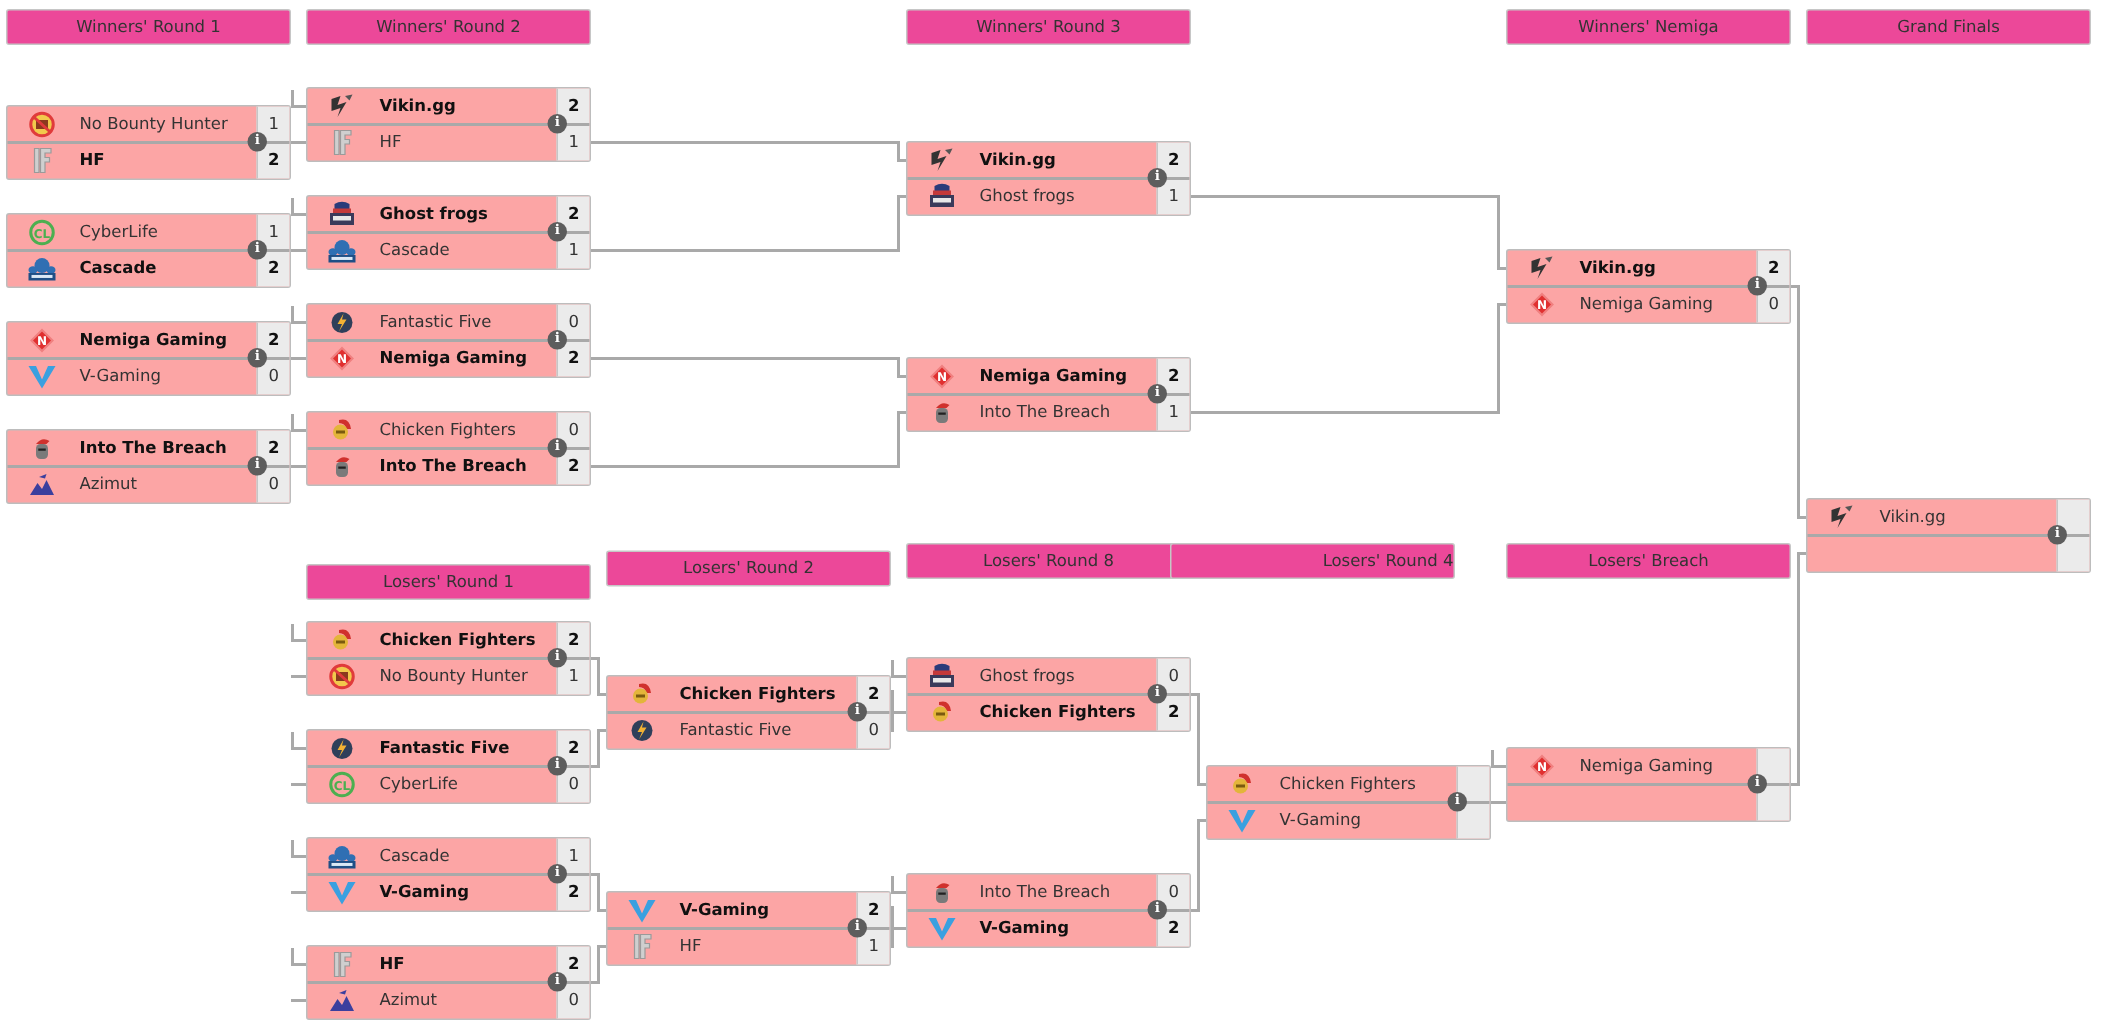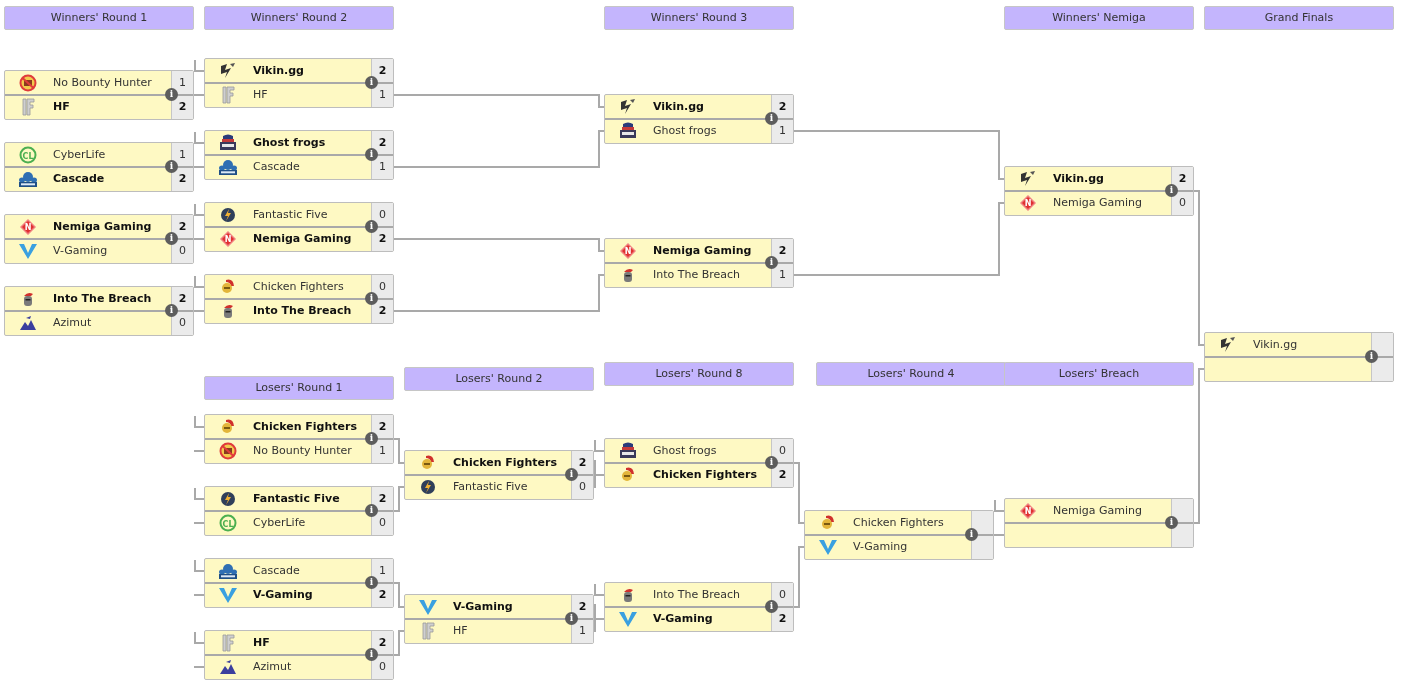--- a/index.html
+++ b/index.html
@@ -1,21 +1,21 @@
 <!DOCTYPE html>
 <html><head>
 <meta charset="utf-8">
 <style>
   html, body { margin: 0; padding: 0; background: #ffffff; }
   body { width: 1406px; height: 689px; position: relative; overflow: hidden;
          font-family: "DejaVu Sans", sans-serif; font-size: 11px; color: #222; }
-  .hdr { position: absolute; width: 188px; height: 22px; background: #c4b5fd;
+  .hdr { position: absolute; width: 188px; height: 22px; background: #ec4899;
          border: 1px solid #c6c6c6; border-radius: 2px; text-align: center;
          line-height: 22px; color: #333; font-size: 11px; box-sizing: content-box; }
-  .match { position: absolute; width: 188px; height: 48px; background: #fef9c3;
+  .match { position: absolute; width: 188px; height: 48px; background: #fca5a5;
            border: 1px solid #bdbdbd; border-radius: 2px; }
   .row { position: absolute; left: 0; width: 188px; height: 24px; }
   .row.top { top: 0; }
   .row.bot { top: 24px; }
   .sep { position: absolute; left: 0; top: 23px; width: 188px; height: 2px; background: #a9a9a9; }
   .logo { position: absolute; left: 12px; top: 3px; width: 22px; height: 18px;
           display: flex; align-items: center; justify-content: center; }
   .logo svg { width: 20px; height: 18px; }
   .name { position: absolute; left: 48px; top: 0; line-height: 24px; white-space: nowrap; color: #333; }
   .name.win { font-weight: bold; color: #111; }
@@ -34,21 +34,21 @@
 
 <div class="hdr" style="left:4px;top:6px;">Winners' Round 1</div>
 <div class="hdr" style="left:204px;top:6px;">Winners' Round 2</div>
 <div class="hdr" style="left:604px;top:6px;">Winners' Round 3</div>
 <div class="hdr" style="left:1004px;top:6px;">Winners' Nemiga</div>
 <div class="hdr" style="left:1204px;top:6px;">Grand Finals</div>
 
 <div class="hdr" style="left:204px;top:376px;">Losers' Round 1</div>
 <div class="hdr" style="left:404px;top:367px;">Losers' Round 2</div>
 <div class="hdr" style="left:604px;top:362px;">Losers' Round 8</div>
-<div class="hdr" style="left:816px;top:362px;">Losers' Round 4</div>
+<div class="hdr" style="left:780px;top:362px;text-align:right;">Losers' Round 4</div>
 <div class="hdr" style="left:1004px;top:362px;">Losers' Breach</div>
 
 <div id="lines">
     <div class="line h" style="left: 194px; top: 94px; width: 4px;"></div>
     <div class="line v" style="left: 198px; top: 94px; height: 2px;"></div>
     <div class="line h" style="left: 198px; top: 94px; width: 6px;"></div>
     <div class="line v" style="left: 194px; top: 60px; height: 12px;"></div>
     <div class="line h" style="left: 194px; top: 70px; width: 10px;"></div>
     <div class="line h" style="left: 194px; top: 166px; width: 4px;"></div>
     <div class="line v" style="left: 198px; top: 166px; height: 2px;"></div>

